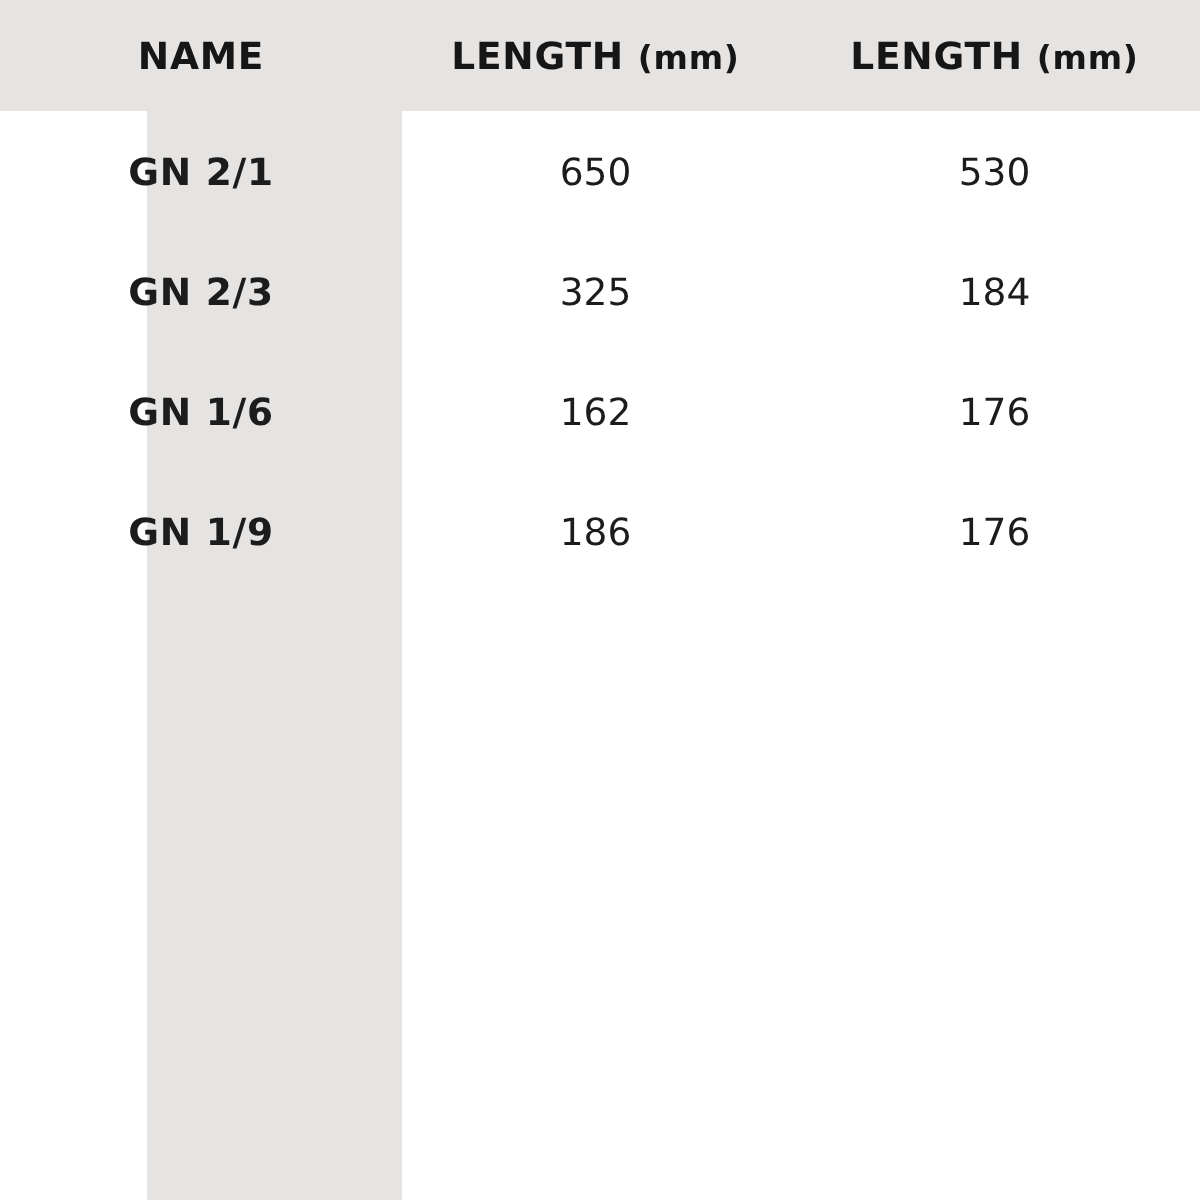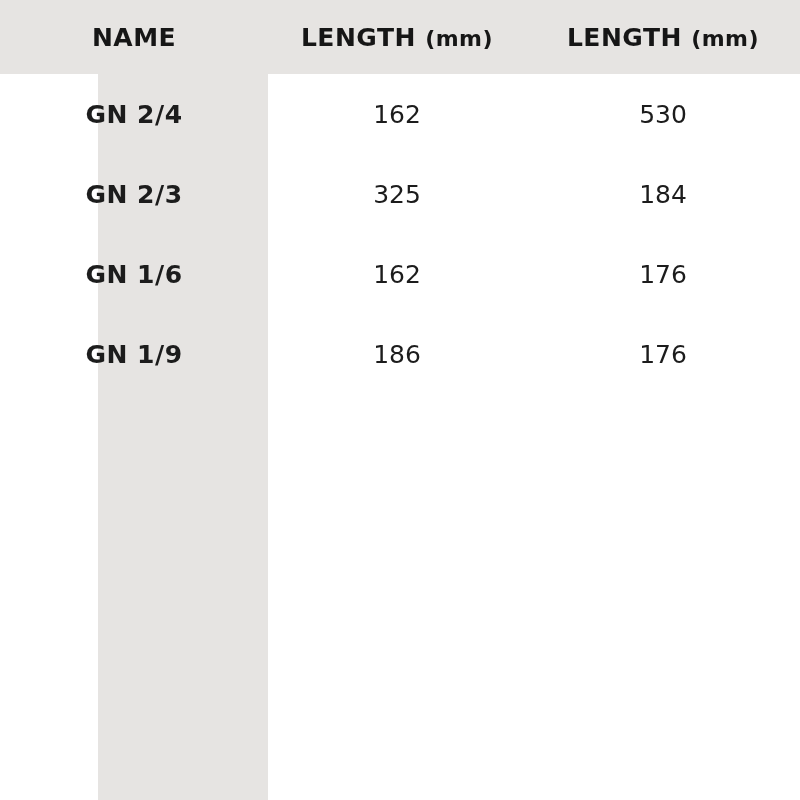--- a/index.html
+++ b/index.html
@@ -111,22 +111,22 @@
           <span class="unit">(mm)</span>
         </th>
         <th>
           <span>LENGTH</span>
           <span class="unit">(mm)</span>
         </th>
       </tr>
     </thead>
     <tbody>
       <tr>
-        <td class="name-cell">GN 2/4</td>
-        <td class="num-cell">162</td>
+        <td class="name-cell">GN 2/1</td>
+        <td class="num-cell">650</td>
         <td class="num-cell">530</td>
       </tr>
       <tr>
         <td class="name-cell">GN 2/3</td>
         <td class="num-cell">325</td>
         <td class="num-cell">184</td>
       </tr>
       <tr>
         <td class="name-cell">GN 1/6</td>
         <td class="num-cell">162</td>

